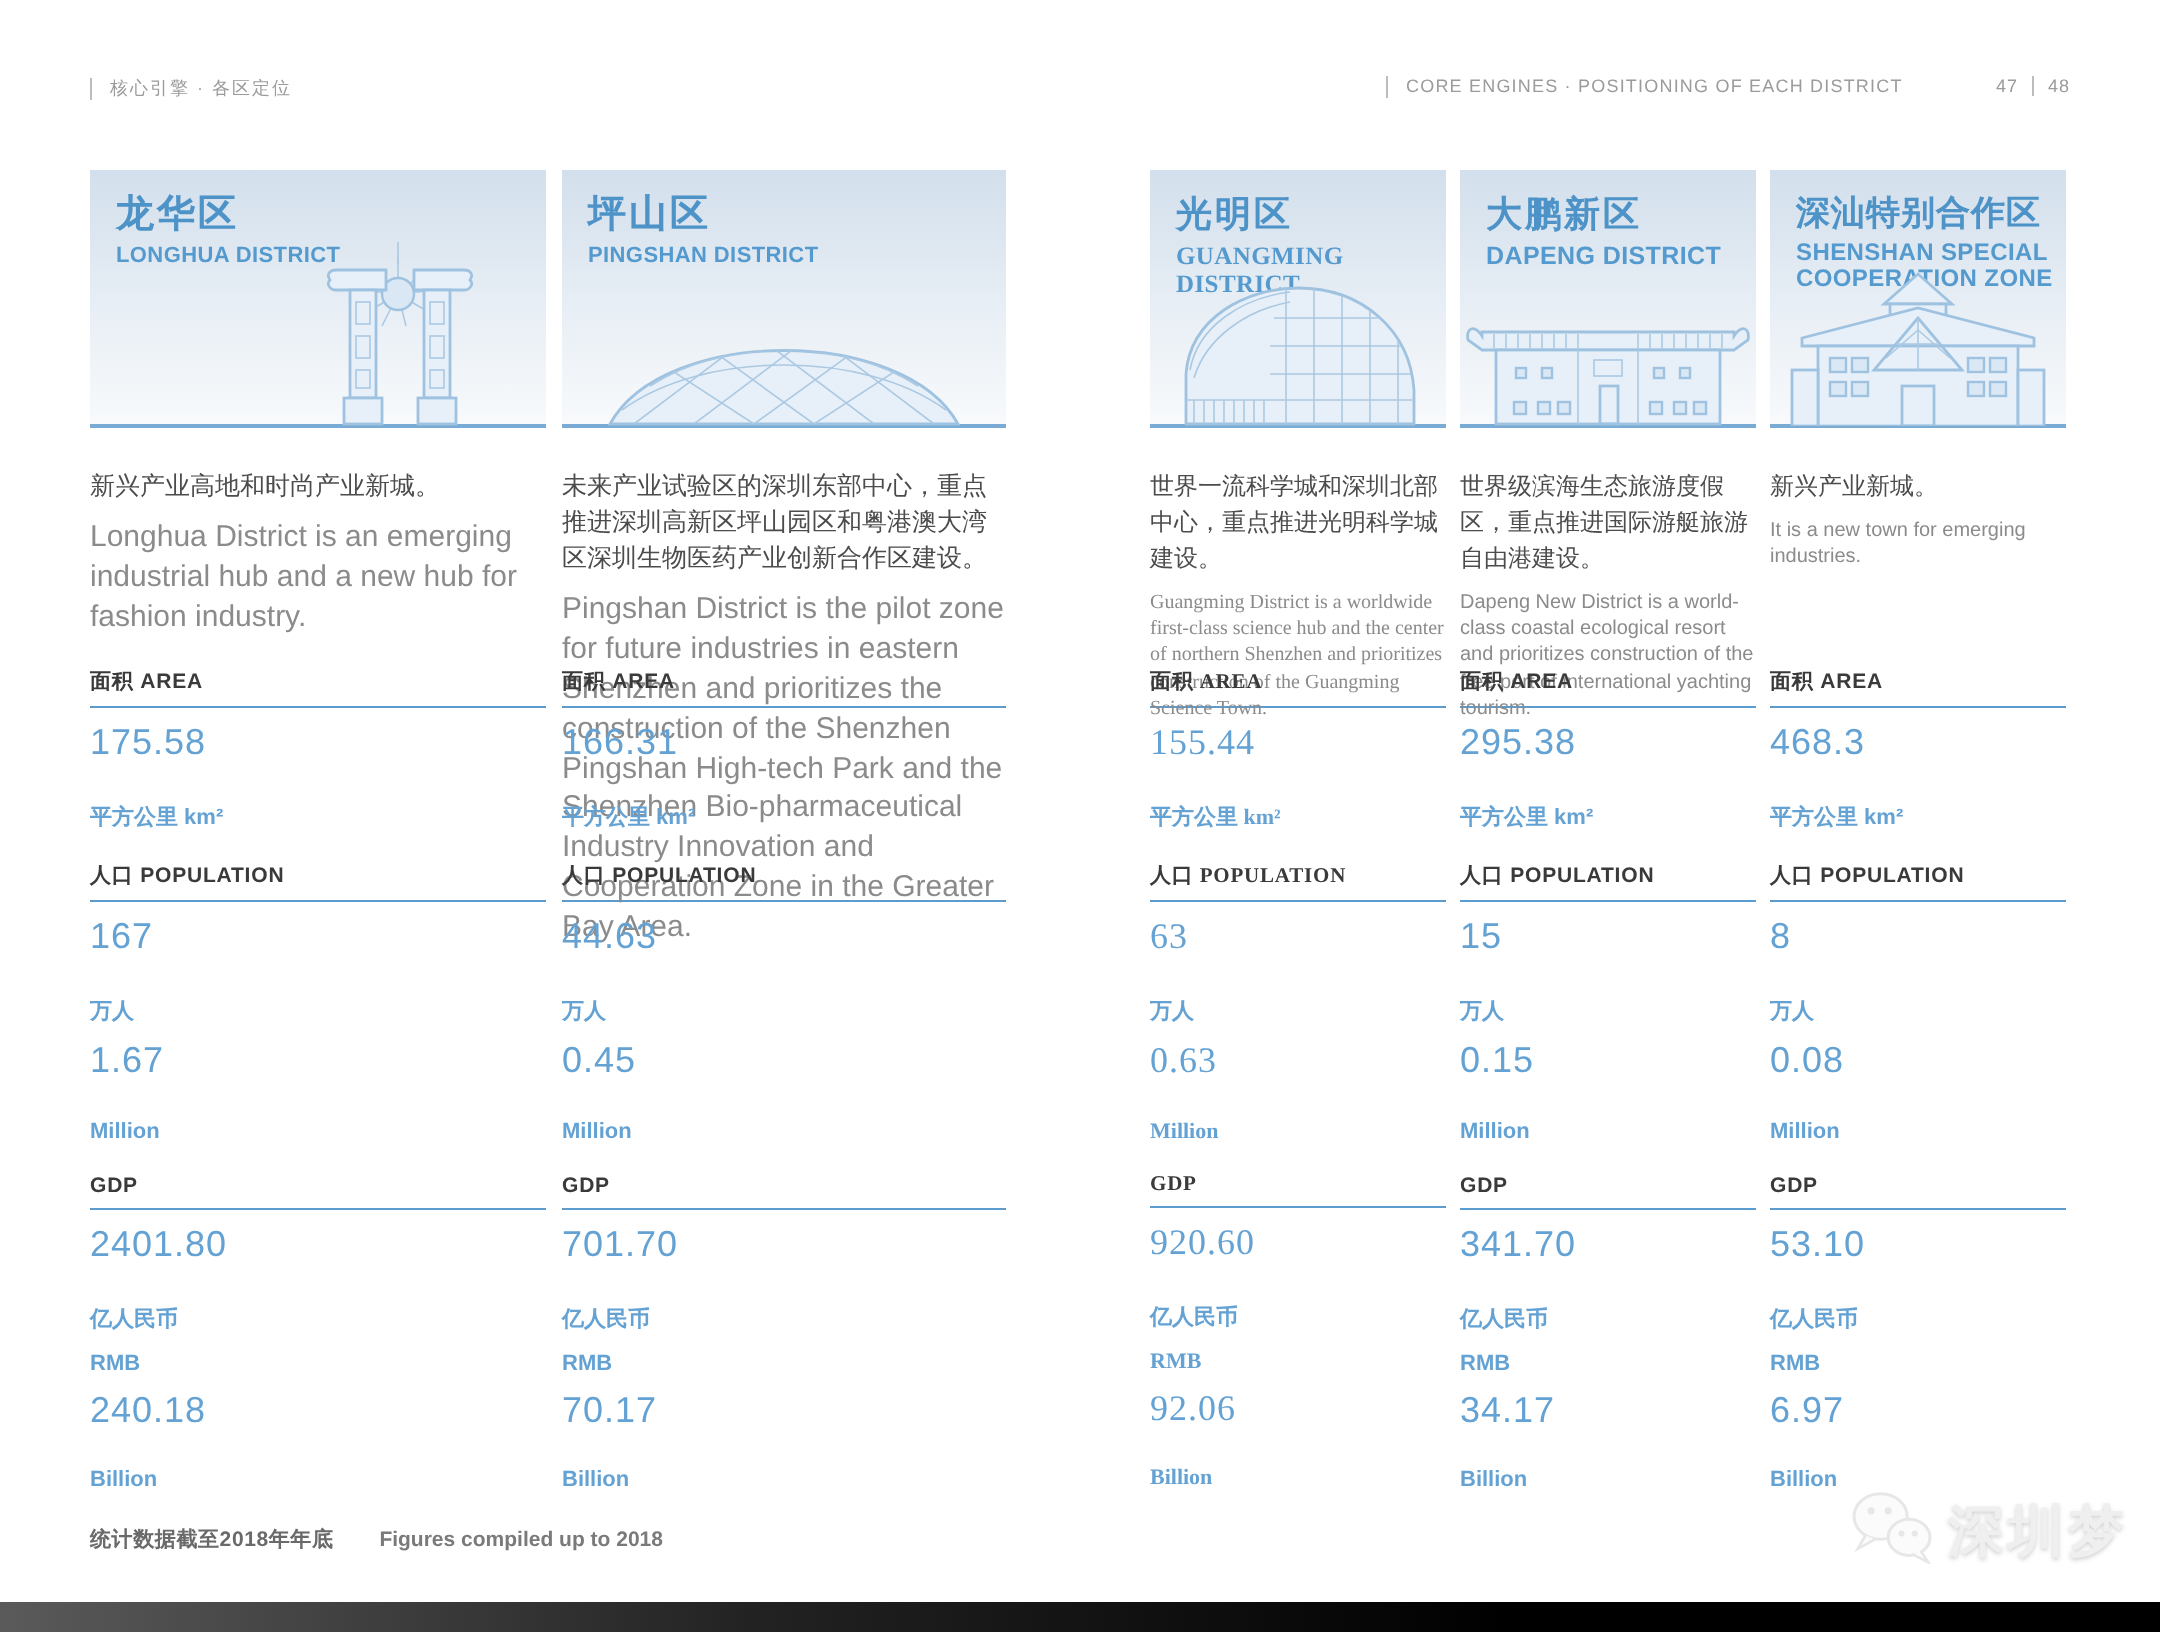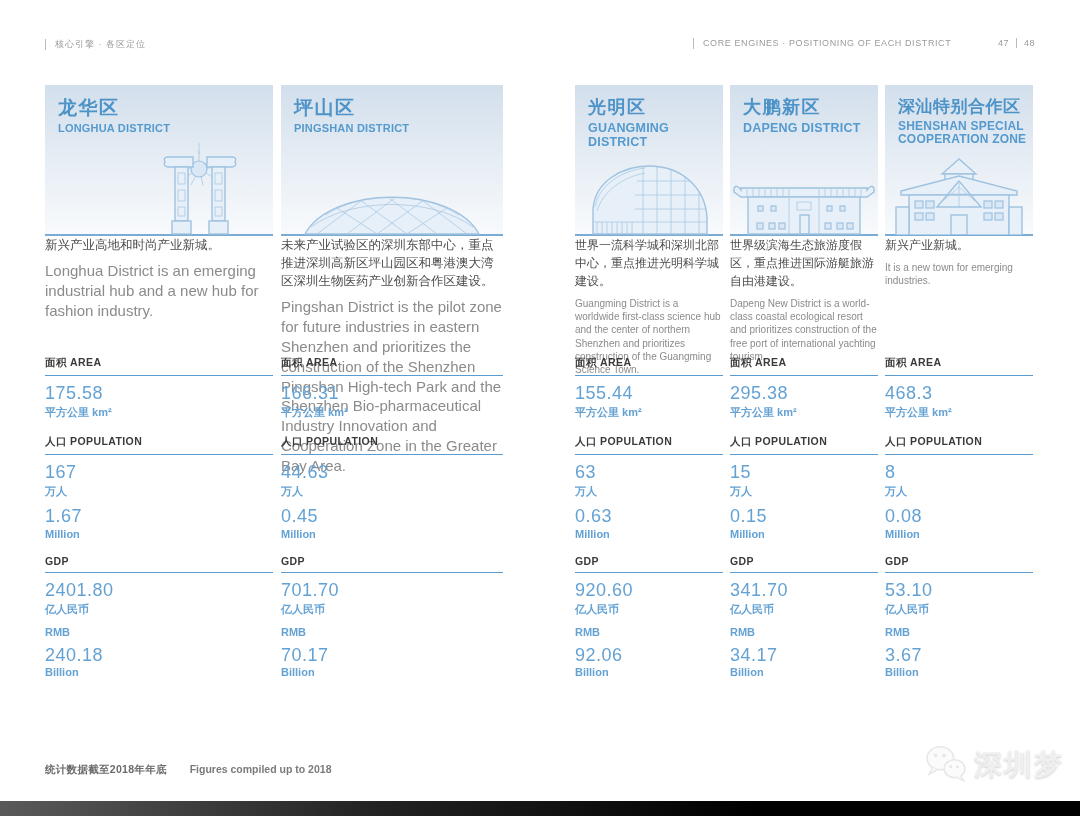--- a/index.html
+++ b/index.html
@@ -11,52 +11,52 @@
   .pghead{position:absolute;top:38px;left:45px;right:45px;height:14px;font-size:9px;color:#9b9b9b;}
   .hleft{position:absolute;left:0;top:0;display:flex;align-items:center;gap:9px;letter-spacing:1px;}
   .hright{position:absolute;left:648px;top:0;display:flex;align-items:flex-start;gap:9px;letter-spacing:0.6px;}
   .vbar{display:inline-block;width:1px;height:11px;background:#bcbcbc;}
   .pagenums{position:absolute;right:0;top:0;display:flex;align-items:center;gap:7px;letter-spacing:0.5px;}
   .pdiv{display:inline-block;width:1px;height:10px;background:#bcbcbc;}
   
   .col{position:absolute;top:85px;}
   .col1{left:45px;width:228px;}
   .col2{left:281px;width:222px;}
-  .col3{left:575px;width:148px;}
+  .col3{left:575px;width:148px;font-family:Liberation Serif, serif;}
   .col4{left:730px;width:148px;}
   .col5{left:885px;width:148px;}
   .card{
-    height:151px;box-sizing:border-box;position:relative;
+    height:129px;box-sizing:border-box;position:relative;
     padding:13px 0 0 13px;
     background:linear-gradient(180deg,#d2dfec 0%,#e6edf4 50%,#f8fafc 100%);
     border-bottom:2px solid #79abd4;
   }
   .tcn{margin:0;font-size:19px;font-weight:bold;color:#4d93c8;letter-spacing:1.5px;line-height:1.1;}
   .ten{margin:3px 0 0;font-size:11px;font-weight:bold;color:#559ace;line-height:1.12;letter-spacing:0.2px;}
   .col3 .tcn,.col4 .tcn{font-size:18px;}
   .col3 .ten,.col4 .ten{font-size:12.5px;}
   .col5 .tcn{font-size:17px;letter-spacing:0.5px;}
   .col5 .ten{font-size:12px;}
   .illus{position:absolute;bottom:-1px;line-height:0;}
   .il1{right:14px;}
   .il2{left:50%;transform:translateX(-50%);}
   .il3{left:10px;}
   .il4{left:50%;transform:translateX(-50%);}
   .il5{left:50%;transform:translateX(-50%);}
   
-  .desc{height:120px;box-sizing:border-box;padding-top:0;overflow:visible;}
+  .desc{height:120px;box-sizing:border-box;padding-top:20px;overflow:visible;}
   .dcn{margin:0 0 7px;font-size:12.5px;color:#4c4c4c;line-height:1.45;}
   .den{margin:0;font-size:15px;color:#8b8b8b;line-height:1.32;}
   .col3 .dcn,.col4 .dcn,.col5 .dcn{font-size:12px;line-height:1.5;}
   .col3 .den,.col4 .den,.col5 .den{font-size:10px;line-height:1.32;}
   
   .stat-label{font-size:10.5px;font-weight:bold;color:#3a3a3a;letter-spacing:0.4px;padding-bottom:5px;border-bottom:1.5px solid #5b9bce;}
   .mt{margin-top:15px;}
   .big{font-size:18px;color:#64a2d4;margin-top:8px;line-height:1.05;letter-spacing:0.5px;}
-  .unit{font-size:11px;font-weight:bold;color:#64a2d4;margin-top:2px;}
+  .unit{font-size:11px;font-weight:bold;color:#64a2d4;margin-top:20px;}
   .rmb{margin-top:9px;}
   
   .pgfoot{position:absolute;left:45px;top:763px;font-size:10.5px;color:#6a6a6a;}
   .fcn{font-weight:bold;letter-spacing:0.3px;}
   .fen{margin-left:20px;color:#7a7a7a;font-weight:bold;}
   
   .watermark{position:absolute;right:16px;top:744px;display:flex;align-items:center;gap:6px;}
   .wtext{font-size:28px;font-weight:bold;color:#efefef;letter-spacing:2px;text-shadow:0 1px 2px rgba(120,120,120,0.35);}
   
   .bottombar{position:absolute;left:0;right:0;bottom:0;height:15px;background:linear-gradient(90deg,#5a5a5a 0%,#222222 35%,#000000 70%);}
@@ -365,21 +365,21 @@
     <div class="unit">平方公里 km²</div>
     <div class="stat-label mt">人口 POPULATION</div>
     <div class="big">8</div>
     <div class="unit">万人</div>
     <div class="big">0.08</div>
     <div class="unit">Million</div>
     <div class="stat-label mt">GDP</div>
     <div class="big">53.10</div>
     <div class="unit">亿人民币</div>
     <div class="unit rmb">RMB</div>
-    <div class="big">3.67</div>
+    <div class="big">6.97</div>
     <div class="unit">Billion</div>
   </div>
 </section>
 
 <div class="pgfoot">
   <span class="fcn">统计数据截至2018年年底</span>
   <span class="fen">Figures compiled up to 2018</span>
 </div>
 
 <div class="watermark">

